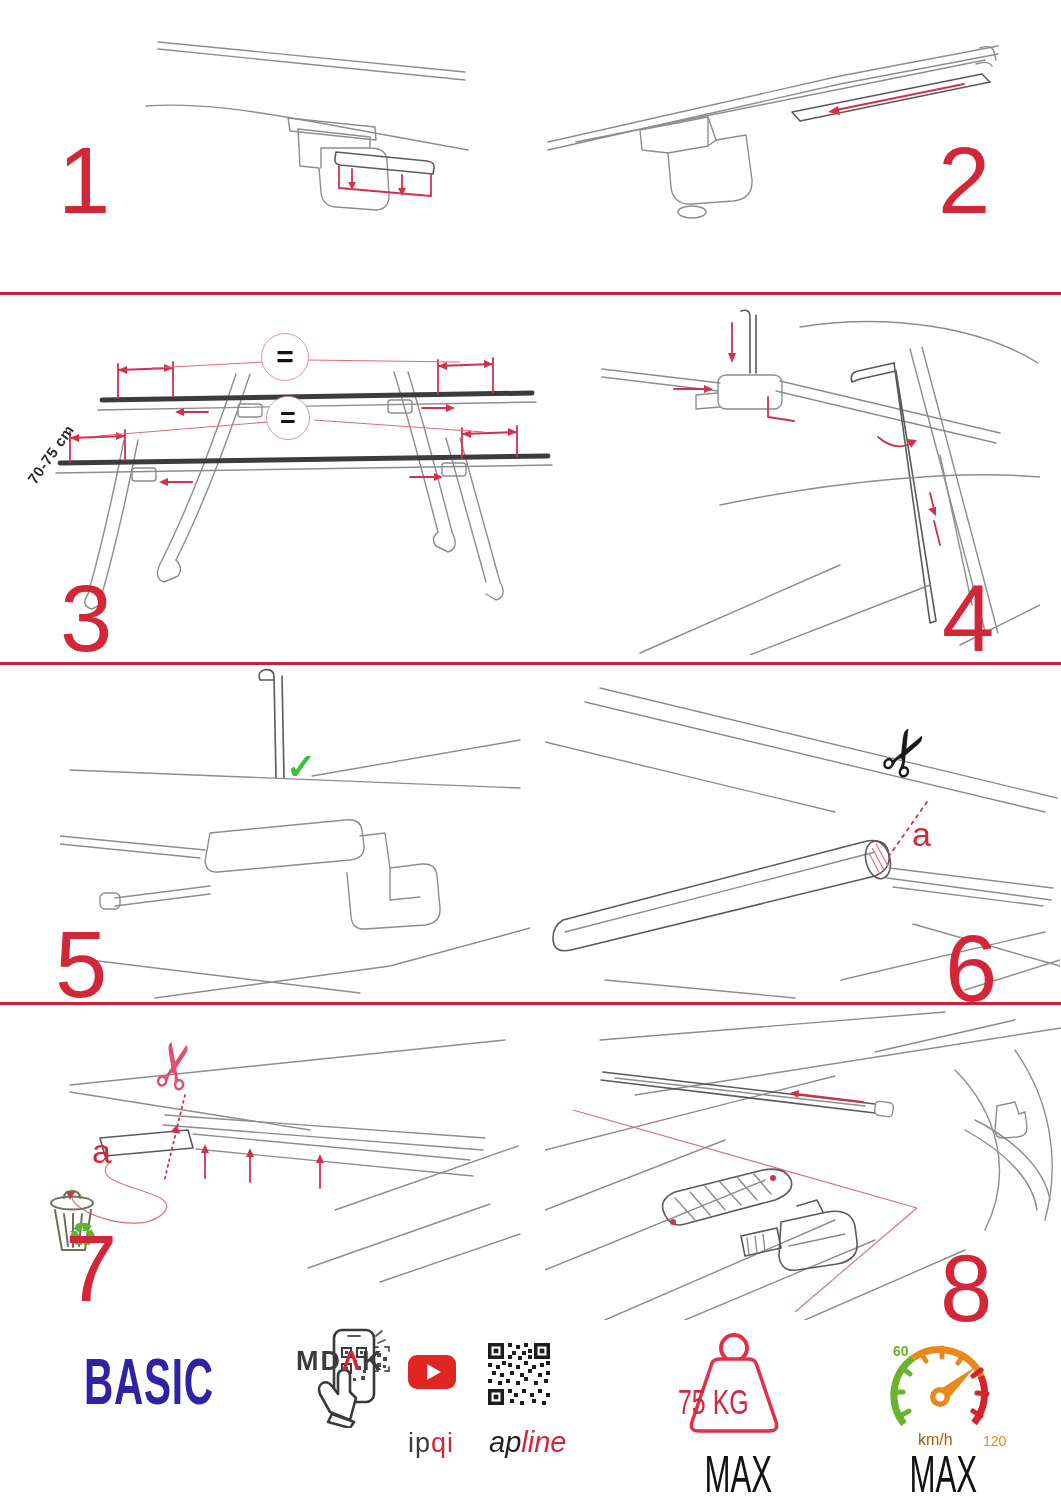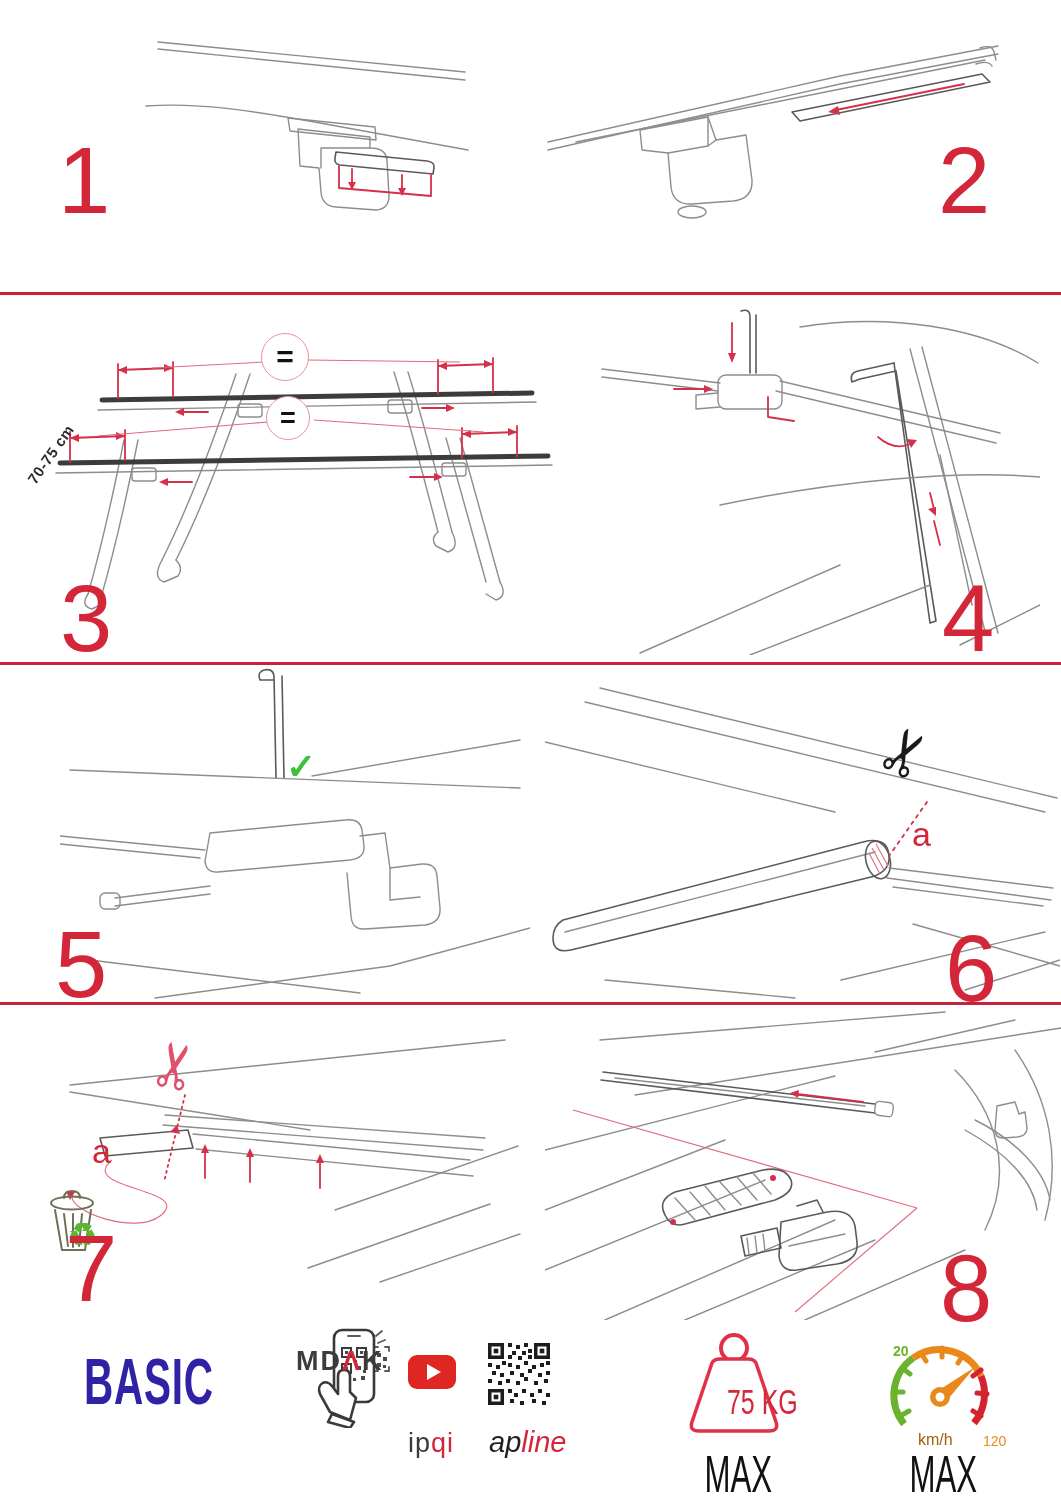--- a/index.html
+++ b/index.html
@@ -39,21 +39,21 @@
   .brandline{position:absolute;left:68px;top:1424px;font-size:31px;font-weight:700;letter-spacing:-0.5px;}
   .brandline .blk{color:#231f20;} .brandline .red{color:#d32639;}
   .mdak{position:absolute;left:296px;top:1346px;font-size:27px;font-weight:700;letter-spacing:2px;color:#3b3b3b;}
   .mdak .red{color:#d32639;}
   .ipqi{position:absolute;left:408px;top:1428px;font-size:27px;letter-spacing:1px;color:#3b3b3b;}
   .ipqi .red{color:#d32639;}
   .apline{position:absolute;left:489px;top:1426px;font-size:29px;color:#231f20;font-style:italic;}
   .apline .red{color:#d32639;}
   .cond{display:inline-block;transform:scale(0.78,1.28);transform-origin:center top;font-weight:400;color:#111;}
   .maxlabel{position:absolute;font-size:40px;text-align:center;}
-  .kgtext{position:absolute;left:668px;top:1382px;width:140px;text-align:right;font-size:32px;color:#d6273c;}
+  .kgtext{position:absolute;left:668px;top:1382px;width:140px;text-align:left;font-size:32px;color:#d6273c;}
   .kgtext .cond{color:#d6273c;transform:scale(0.78,1.12);}
   .gauge60{position:absolute;left:893px;top:1343px;font-size:14px;font-weight:700;color:#6ab32c;}
   .gauge120{position:absolute;left:983px;top:1433px;font-size:14px;font-weight:400;color:#e8891a;}
   .kmh{position:absolute;left:918px;top:1431px;font-size:16px;color:#a16207;}
 </style>
 </head>
 <body>
 
 <div class="page">
 
@@ -355,20 +355,20 @@
     <path d="M26 98 A46 46 0 0 1 35 32" fill="none" stroke="#6ab32c" stroke-width="7"></path>
     <path d="M35 32 A46 46 0 0 1 103 50" fill="none" stroke="#e8891a" stroke-width="7"></path>
     <path d="M103 50 A46 46 0 0 1 96 97" fill="none" stroke="#d4232f" stroke-width="7"></path>
     <path d="M22 90 L31 85 M15 66 L25 66 M24 42 L32 48" stroke="#6ab32c" stroke-width="5" fill="none" stroke-linecap="round"></path>
     <path d="M43 27 L48 35 M64 22 L64 31 M85 29 L80 37" stroke="#e8891a" stroke-width="5" fill="none" stroke-linecap="round"></path>
     <path d="M103 44 L95 50 M109 68 L99 67 M103 90 L95 85" stroke="#d4232f" stroke-width="5" fill="none" stroke-linecap="round"></path>
     <polygon points="97,41 58,66 65,79" fill="#e8891a"></polygon>
     <circle cx="62" cy="71" r="10" fill="#e8891a"></circle>
     <circle cx="62" cy="71" r="4.5" fill="#ffffff"></circle>
   </svg>
-  <div class="gauge60">20</div>
+  <div class="gauge60">60</div>
   <div class="gauge120">120</div>
   <div class="kmh">km/h</div>
   <div class="maxlabel" style="left:878px;top:1446px;width:130px">
     <span class="cond">MAX</span>
   </div>
 
 </div>
 
 </body></html>

